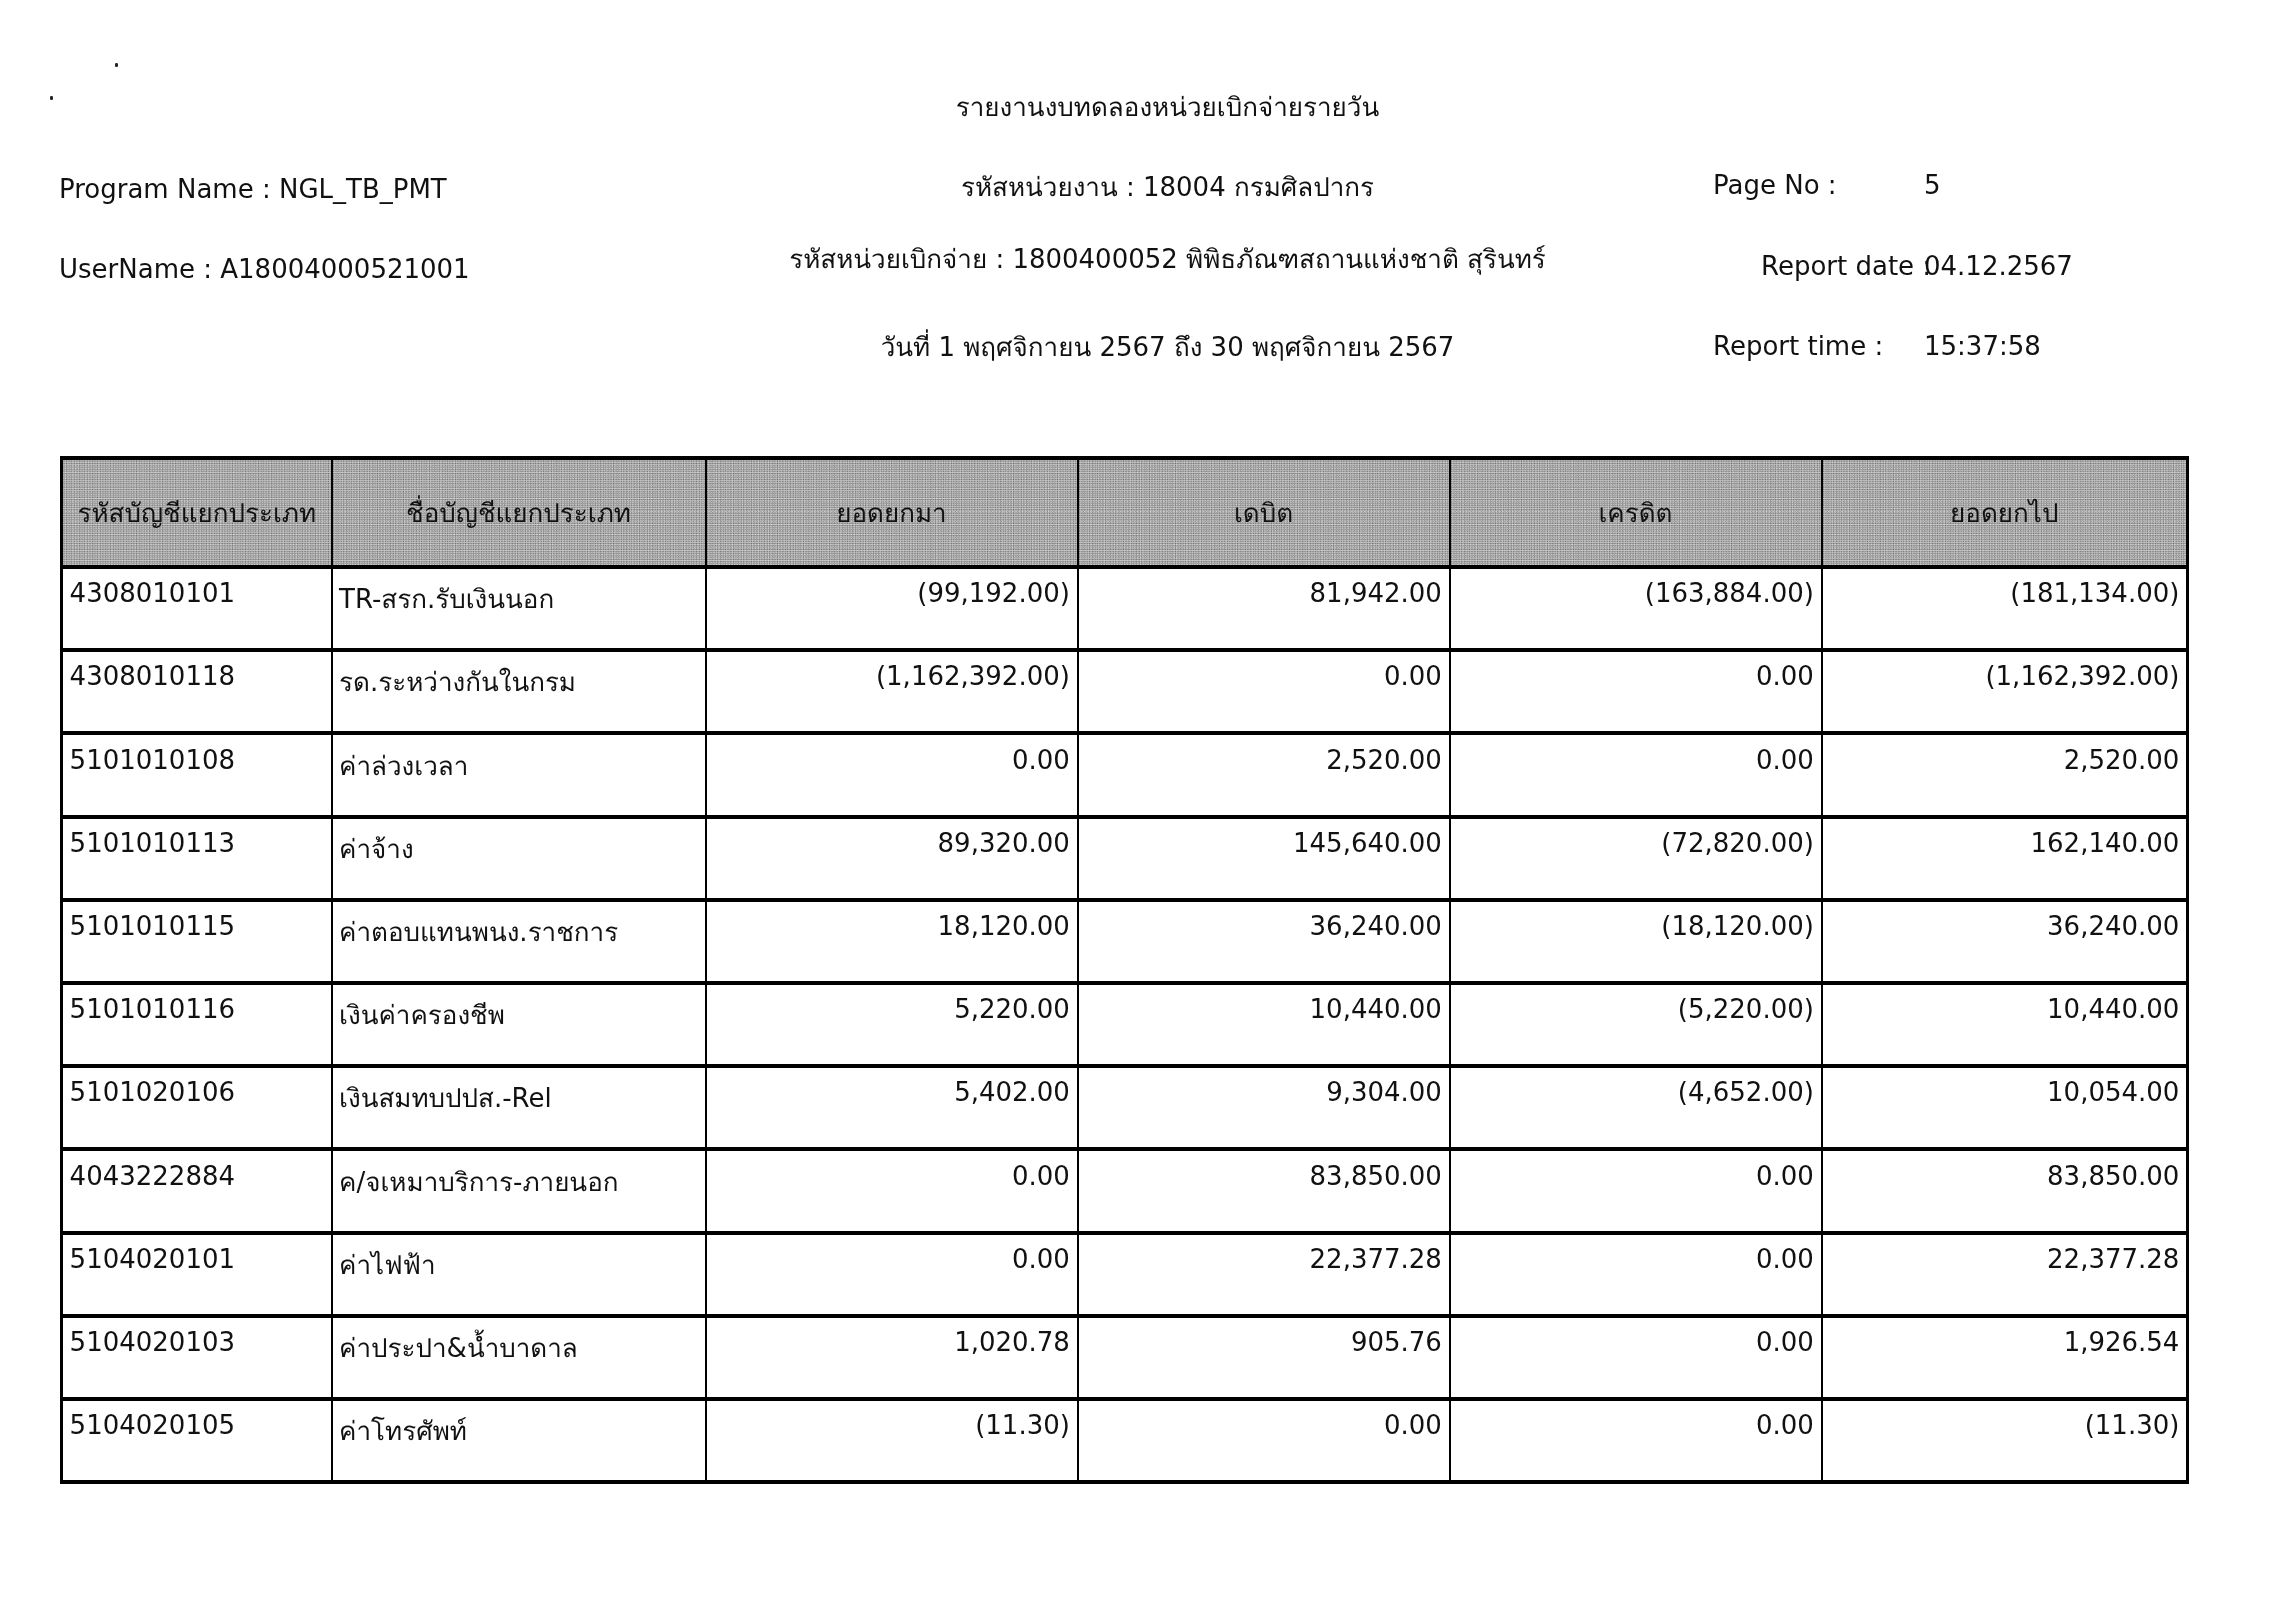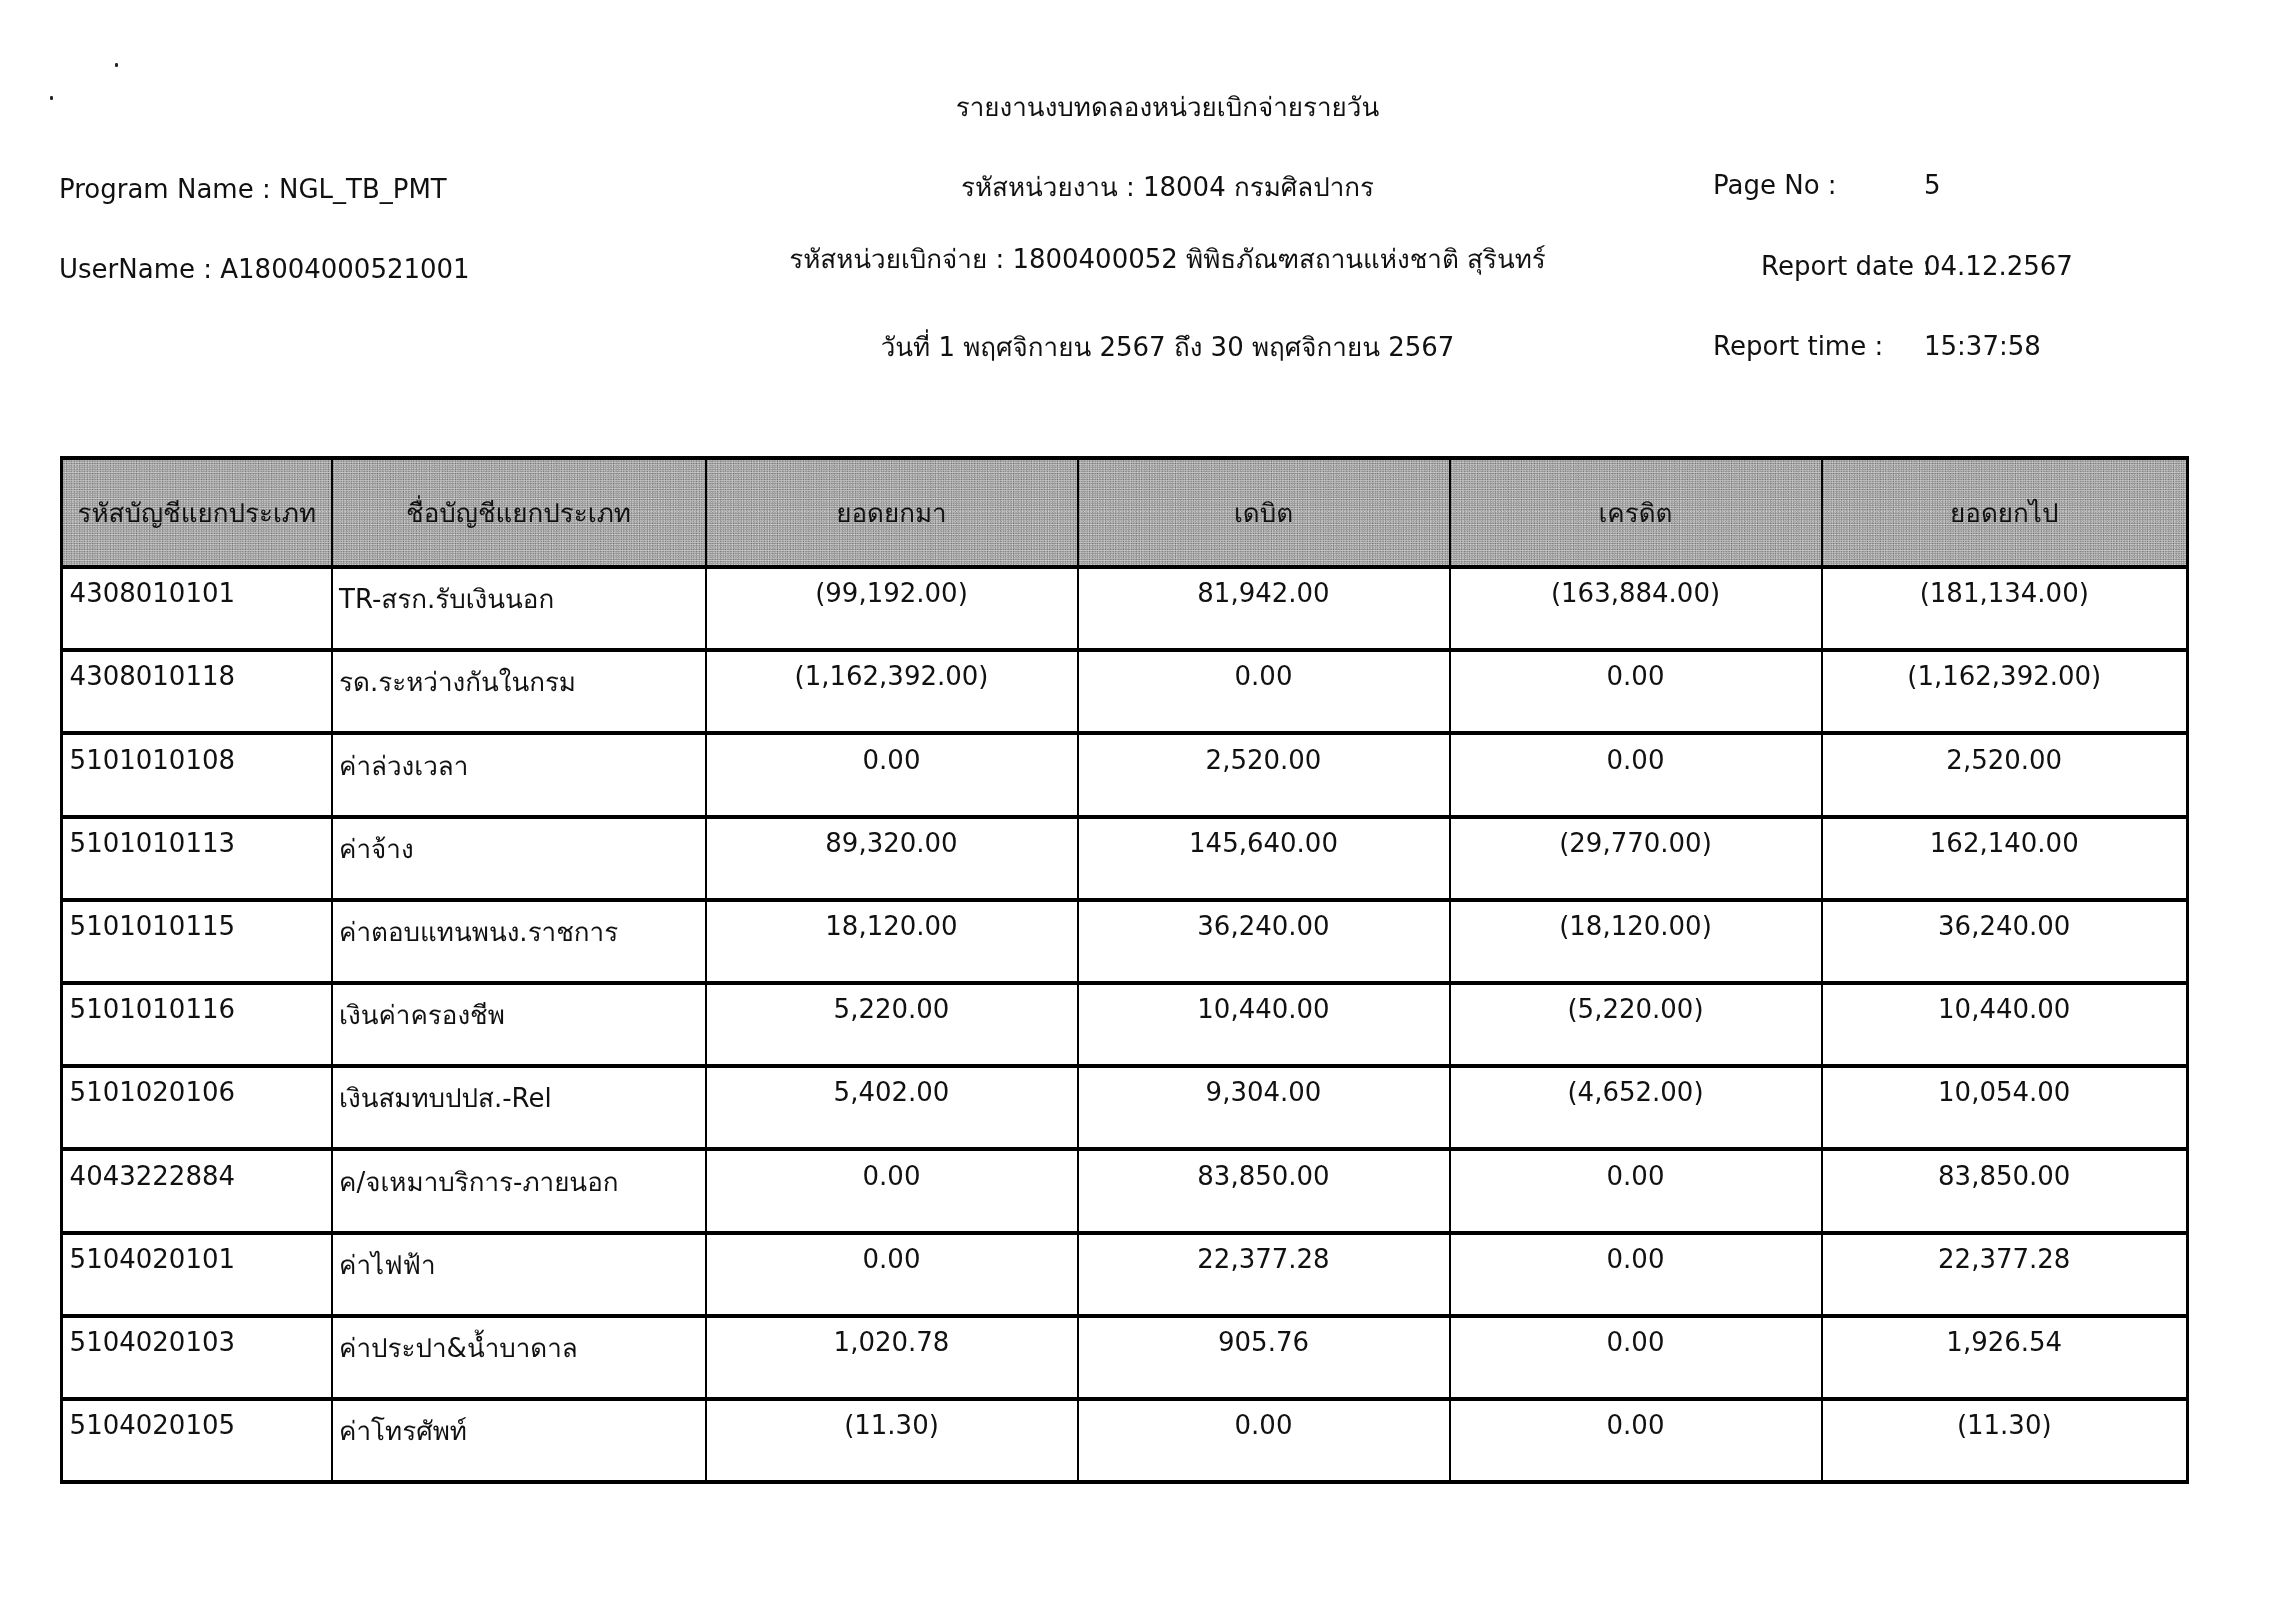--- a/index.html
+++ b/index.html
@@ -27,21 +27,21 @@
     background-color: #bdbdbd;
     background-image:
       radial-gradient(circle at 20% 30%, rgba(0,0,0,0.28) 0.5px, transparent 0.9px),
       radial-gradient(circle at 70% 60%, rgba(255,255,255,0.45) 0.5px, transparent 0.9px),
       radial-gradient(circle at 40% 80%, rgba(0,0,0,0.2) 0.5px, transparent 0.9px);
     background-size: 2.6px 2.6px, 3.3px 3.3px, 2px 2px;
   }
   #report-table td {
     height: 70px; font-size: 26px; vertical-align: top; padding-top: 9.2px;
   }
-  #report-table td.num { text-align: center; }
+  #report-table td.num { text-align: right; }
   col.c-code { width: 270px; }
   col.c-name { width: 374px; }
   col.c-amt  { width: 372px; }
   col.c-last { width: 366px; }
   .speck { position: absolute; width: 2.6px; height: 3.9px; background: #222; border-radius: 1.3px; }
 </style>
 </head>
 <body>
 
 <span class="speck" style="left:115px; top:63px;"></span>
@@ -104,21 +104,21 @@
         <td class="num">0.00</td>
         <td class="num">2,520.00</td>
         <td class="num">0.00</td>
         <td class="num">2,520.00</td>
       </tr>
       <tr>
         <td>5101010113</td>
         <td>ค่าจ้าง</td>
         <td class="num">89,320.00</td>
         <td class="num">145,640.00</td>
-        <td class="num">(29,770.00)</td>
+        <td class="num">(72,820.00)</td>
         <td class="num">162,140.00</td>
       </tr>
       <tr>
         <td>5101010115</td>
         <td>ค่าตอบแทนพนง.ราชการ</td>
         <td class="num">18,120.00</td>
         <td class="num">36,240.00</td>
         <td class="num">(18,120.00)</td>
         <td class="num">36,240.00</td>
       </tr>

